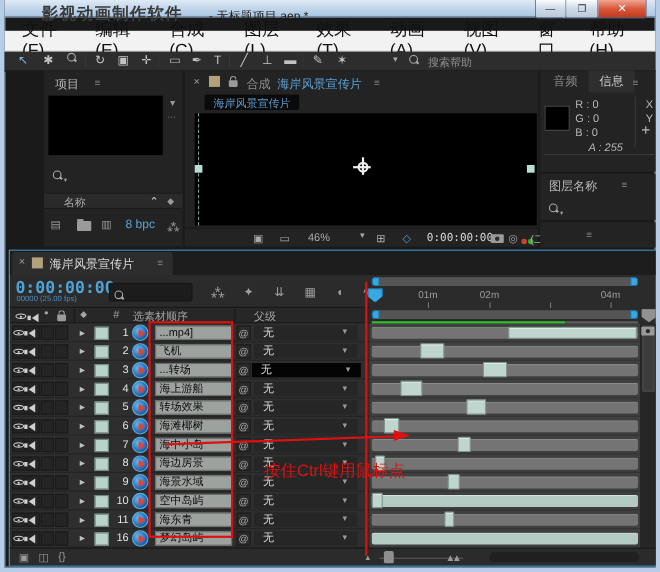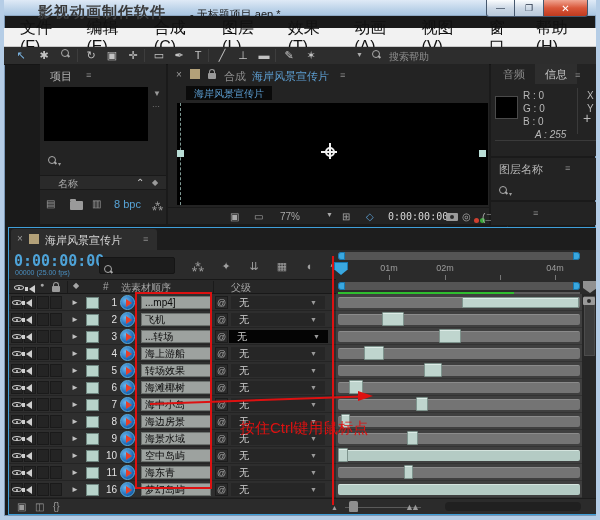--- a/index.html
+++ b/index.html
@@ -263,21 +263,21 @@
     <div class="crumb">海岸风景宣传片</div>
     <div class="canvas">
       <span class="dashline"></span>
       <span class="handle" style="left:0px;top:47px"></span>
       <span class="handle" style="left:302px;top:47px"></span>
       <span class="anchor" style="left:148px;top:44px"></span>
     </div>
     <div class="vbar">
       <span class="vb" style="left:62px">▣</span>
       <span class="vb" style="left:86px">▭</span>
-      <span class="vb" style="left:112px">77%</span>
+      <span class="vb" style="left:112px">46%</span>
       <span class="vb" style="left:158px;font-size:7px">▼</span>
       <span class="vb" style="left:174px">⊞</span>
       <span class="vb" style="left:198px;color:#5d9fd3">◇</span>
       <span class="vb" style="left:220px;color:#d8d8d8;font-family:'DejaVu Sans Mono',monospace">0:00:00:00</span>
       <span class="icon-cam" style="position:absolute;left:278px;top:5px"></span>
       <span class="vb" style="left:294px">◎</span>
       <span class="vb rgb" style="left:306px;top:6px"><span style="background:#d04030"></span><span style="background:#3aa83a"></span><span style="background:#3a6ad0"></span></span>
 
       <span class="vb" style="left:314px;top:3px;left:314px;width:40px;overflow:hidden;white-space:nowrap;left:314px" style2="">(二分之一</span>
     </div>

